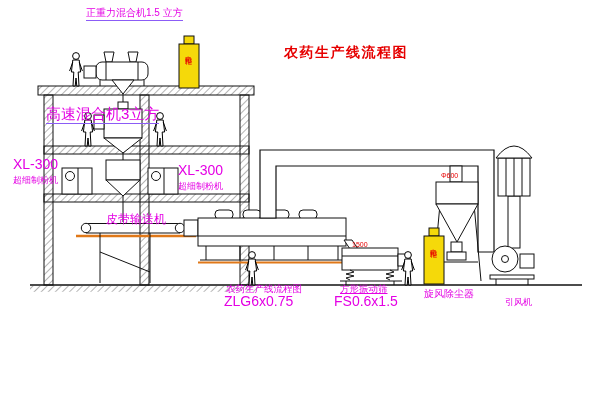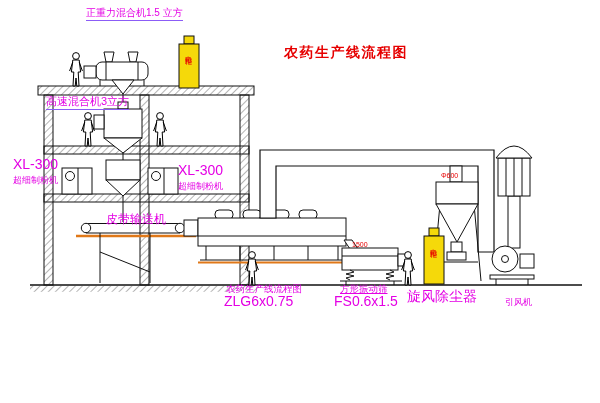--- a/index.html
+++ b/index.html
@@ -155,37 +155,37 @@
   <use href="#worker" transform="translate(160,143)"></use>
   <use href="#worker" transform="translate(252,282)"></use>
   <use href="#worker" transform="translate(408,282)"></use>
 </svg>
 
 <div class="title-row">
   <span class="title-main">农药生产线流程图</span>
 </div>
 
 <div class="lbl u" style="left:86px;top:8px;font-size:10px;">正重力混合机1.5 立方</div>
-<div class="lbl u" style="left:46px;top:96px;font-size:11px;">高速混合机3立方</div>
+<div class="lbl u" style="left:46px;top:106px;font-size:15px;">高速混合机3立方</div>
 
 <div class="lbl" style="left:13px;top:157px;font-size:14px;">XL-300</div>
 <div class="lbl" style="left:13px;top:176px;font-size:9px;">超细制粉机</div>
 
 <div class="lbl" style="left:178px;top:163px;font-size:14px;">XL-300</div>
 <div class="lbl" style="left:178px;top:182px;font-size:9px;">超细制粉机</div>
 
 <div class="lbl" style="left:106px;top:213px;font-size:12px;">皮带输送机</div>
 
 <div class="lbl" style="left:226px;top:284px;font-size:9.5px;">农药生产线流程图</div>
 <div class="lbl" style="left:224px;top:294px;font-size:14px;">ZLG6x0.75</div>
 
 <div class="lbl" style="left:340px;top:284px;font-size:9.5px;text-decoration:underline;">方形振动筛</div>
 <div class="lbl" style="left:334px;top:294px;font-size:14px;">FS0.6x1.5</div>
 
-<div class="lbl" style="left:407px;top:289px;font-size:14px;">旋风除尘器</div>
+<div class="lbl" style="left:424px;top:289px;font-size:10px;">旋风除尘器</div>
 <div class="lbl" style="left:505px;top:298px;font-size:9px;text-align:right;">引风机</div>
 
 <div class="lbl red" style="left:441px;top:172px;font-size:7px;">Φ600</div>
 <div class="lbl red" style="left:352px;top:241px;font-size:7px;">1500</div>
 
 <div class="vtext" style="left:185px;top:50px;">电控柜</div>
 <div class="vtext" style="left:430px;top:243px;">电控柜</div>
 
 </div>
 

